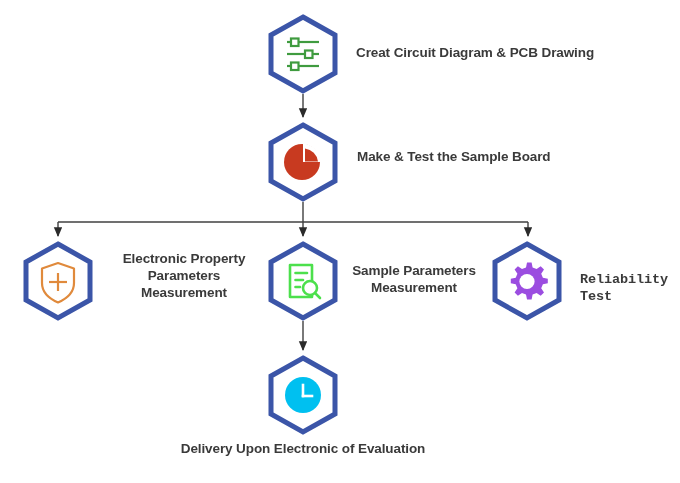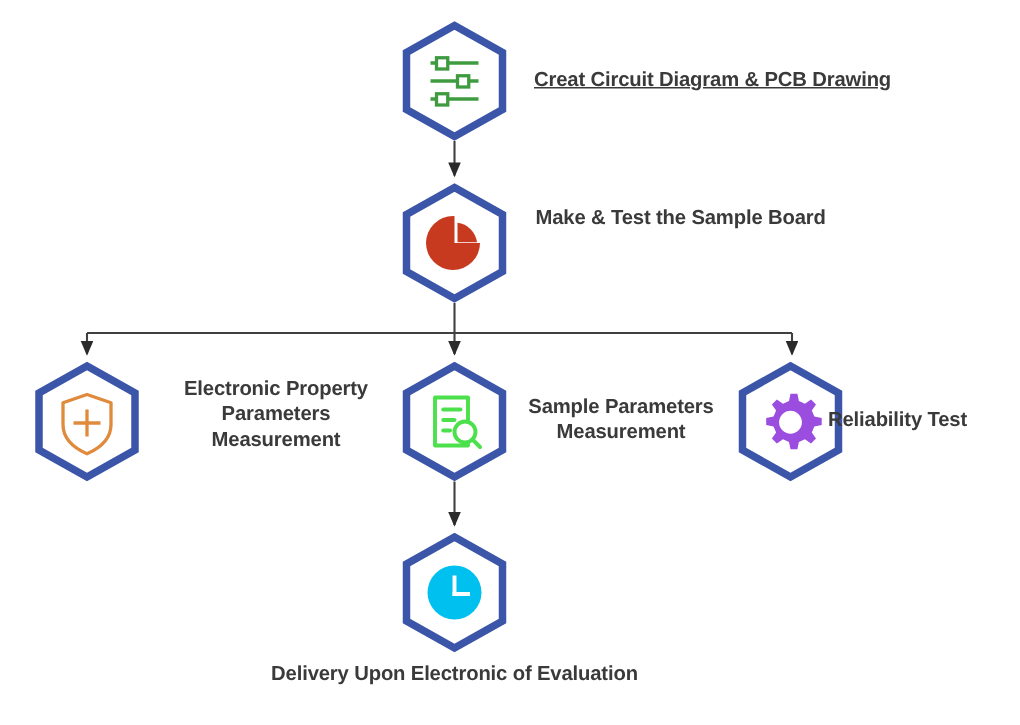--- a/index.html
+++ b/index.html
@@ -40,25 +40,25 @@
 
   
   #node-circuit  { left: 267px; top: 14px; }
   #node-sample   { left: 267px; top: 122px; }
   #node-electro  { left: 22px;  top: 241px; }
   #node-optical  { left: 267px; top: 241px; }
   #node-reliab   { left: 491px; top: 241px; }
   #node-delivery { left: 267px; top: 355px; }
 
   
-  #label-circuit  { left: 356px; top: 44px; text-decoration: underline; }
-  #label-sample   { left: 357px; top: 136px; }
+  #label-circuit  { left: 356px; top: 44px; }
+  #label-sample   { left: 357px; top: 148px; }
   #label-electro  { left: 108px; top: 250px; width: 152px; }
   #label-optical  { left: 346px; top: 262px; width: 136px; }
-  #label-reliab   { left: 552px; top: 271px; }
+  #label-reliab   { left: 580px; top: 271px; font-family: Liberation Mono, monospace; }
   #label-delivery { left: 142px; top: 440px; width: 322px; }
 </style>
 </head>
 <body>
 
 <svg id="flow-canvas" viewBox="0 0 680 483" xmlns="http://www.w3.org/2000/svg">
   <defs>
     <marker id="arrow" markerWidth="9" markerHeight="9" refX="6.2" refY="3" orient="auto" markerUnits="strokeWidth">
       <path d="M0,0 L7,3 L0,6 z" fill="#2b2b2b"></path>
     </marker>

